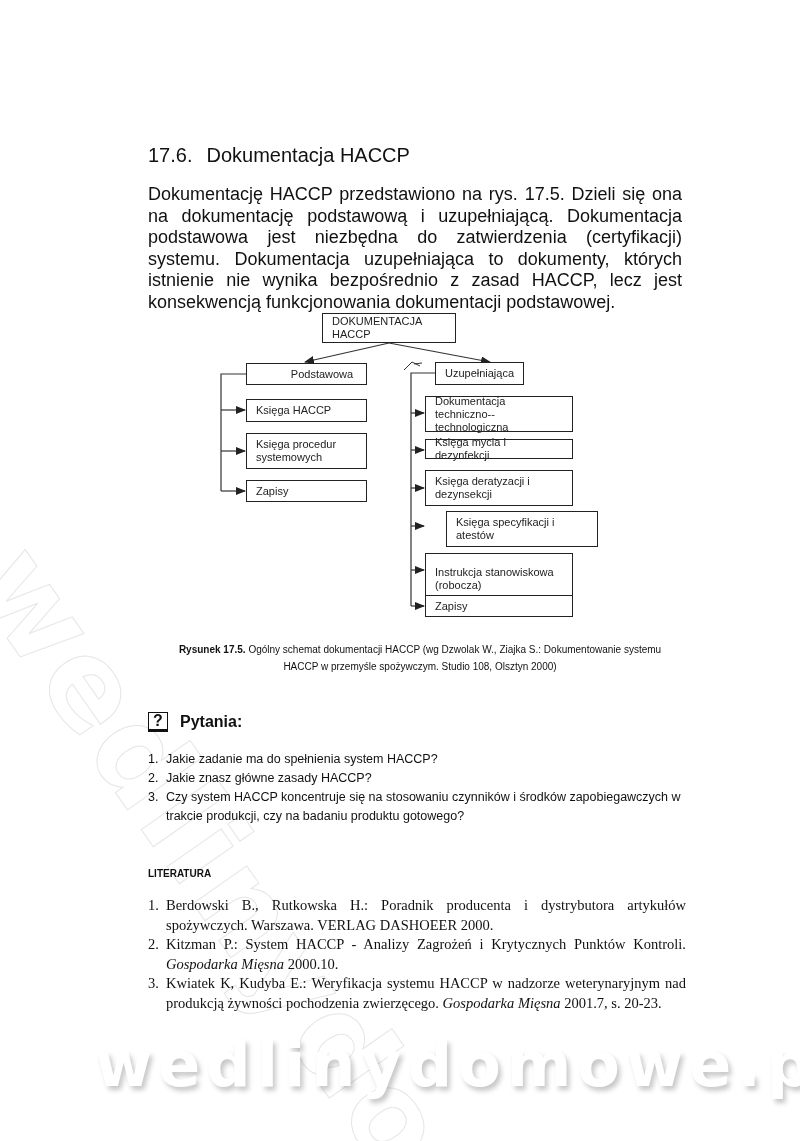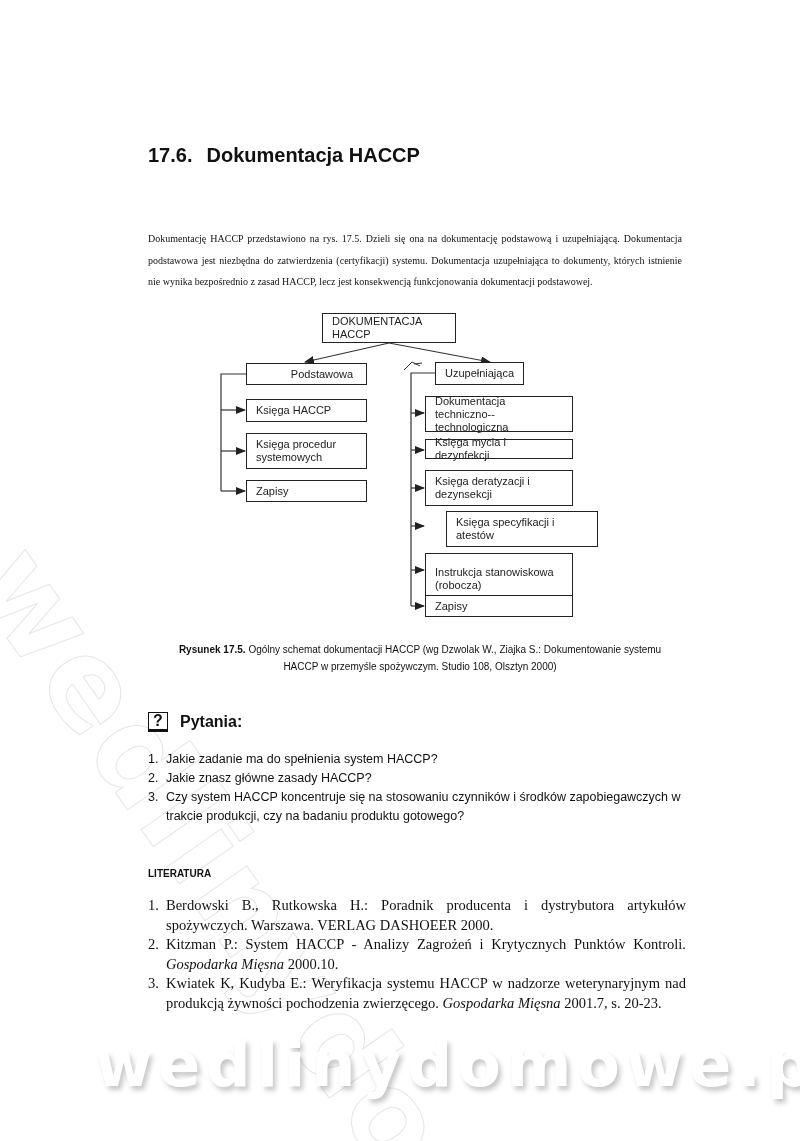--- a/index.html
+++ b/index.html
@@ -5,23 +5,23 @@
   html, body { margin:0; padding:0; }
   body { width:800px; height:1141px; background:#ffffff; position:relative; overflow:hidden; color:#111; }
   .abs { position:absolute; }
   .watermark-diag {
     position:absolute; left:60px; top:520px; width:900px;
     transform: rotate(55deg); transform-origin: 0 0;
     font-family:"DejaVu Sans", sans-serif; font-weight:bold; font-size:120px;
     color:transparent; -webkit-text-stroke:1px #e6e6e6; letter-spacing:4px;
     white-space:nowrap; pointer-events:none;
   }
-  .heading { left:148px; top:144px; font-family:"Liberation Sans", sans-serif; font-weight:bold; font-size:20px; }
+  .heading { left:148px; top:144px; font-family:"Liberation Sans", sans-serif; font-weight:normal; font-size:20px; }
   .heading .num { margin-right:14px; }
-  .para { left:148px; top:184px; width:534px; font-family:Liberation Serif, serif; font-size:10px; line-height:21.5px; text-align:justify;margin-top:44px; }
+  .para { left:148px; top:184px; width:534px; font-family:Liberation Sans, sans-serif; font-size:18px; line-height:21.5px; text-align:justify; }
   .box { position:absolute; border:1.6px solid #222; background:#fff; box-sizing:border-box;
          font-family:"Liberation Sans", sans-serif; font-size:11px; color:#222; line-height:13px; padding:3px 9px; display:flex; align-items:center; }
   .center { justify-content:center; }
   .caption { left:160px; top:641px; width:520px; font-family:Liberation Sans, sans-serif; font-size:10px; line-height:17px; text-align:center; }
   .caption b { font-weight:bold; }
   .q-head { left:148px; top:712px; font-family:"Liberation Sans", sans-serif; font-weight:bold; font-size:16px; display:flex; align-items:center; }
   .q-icon { width:20px; height:20px; border:1.5px solid #111; border-bottom-width:3px; display:flex; align-items:center; justify-content:center; font-weight:bold; font-size:16px; margin-right:12px; box-sizing:border-box; }
   .q-list { left:148px; top:750px; width:540px; font-family:"Liberation Sans", sans-serif; font-size:12.5px; line-height:19px; }
   .q-item { display:flex; }
   .q-item .n { width:18px; flex:none; }

